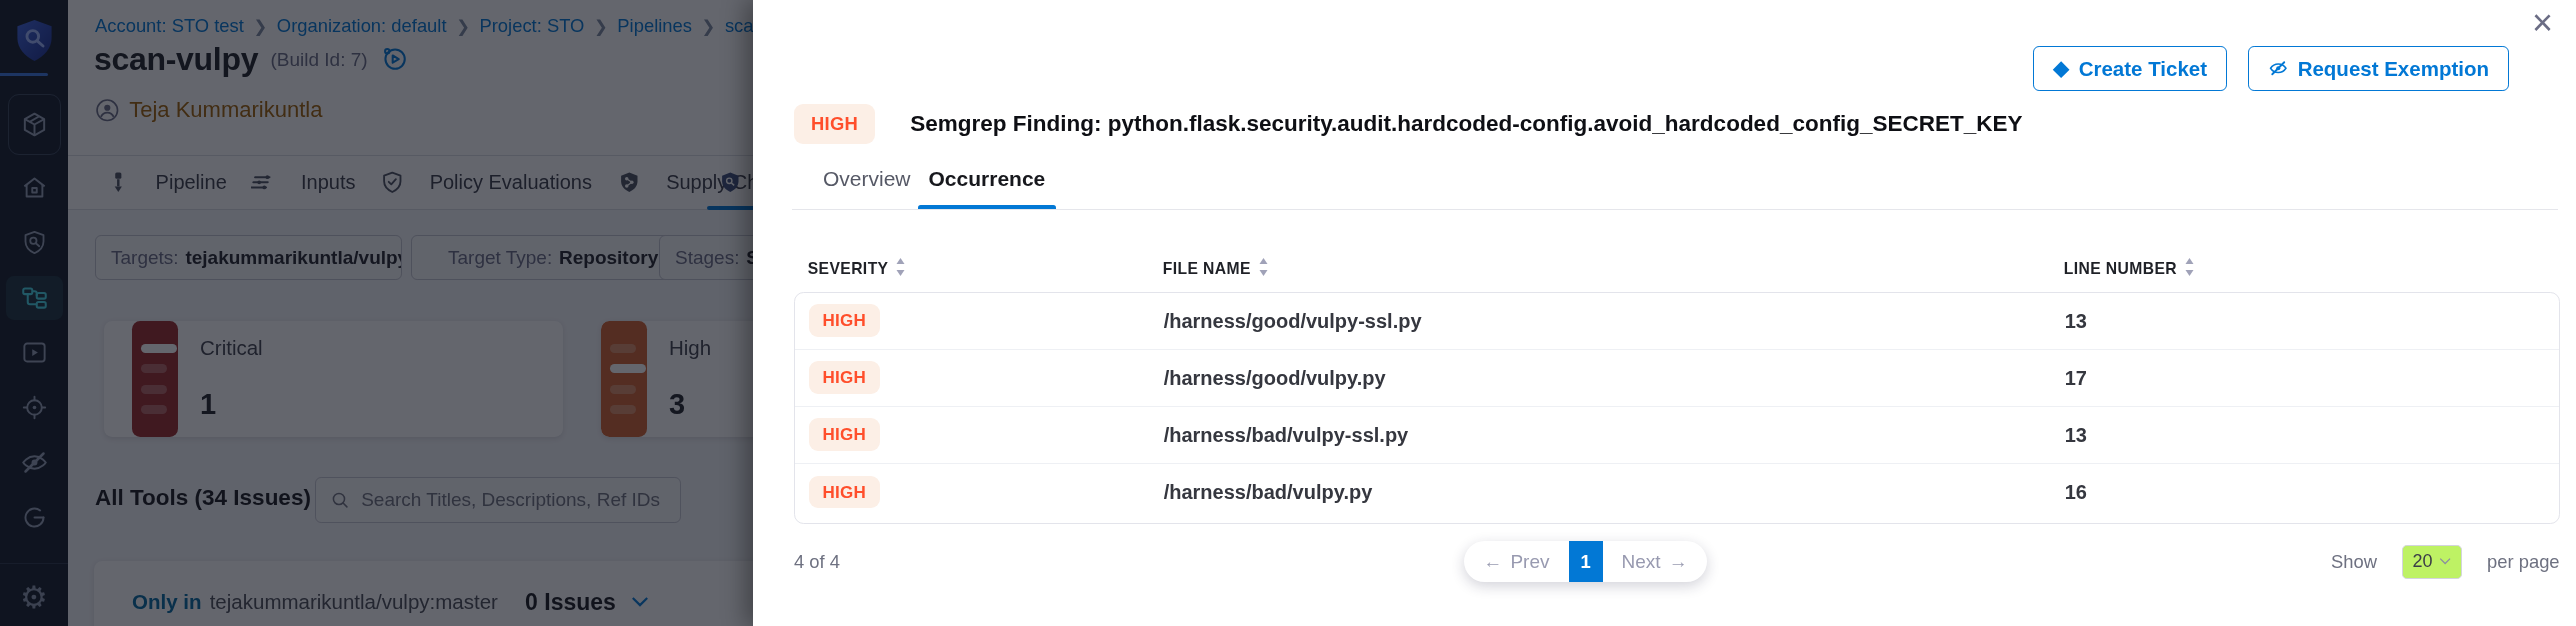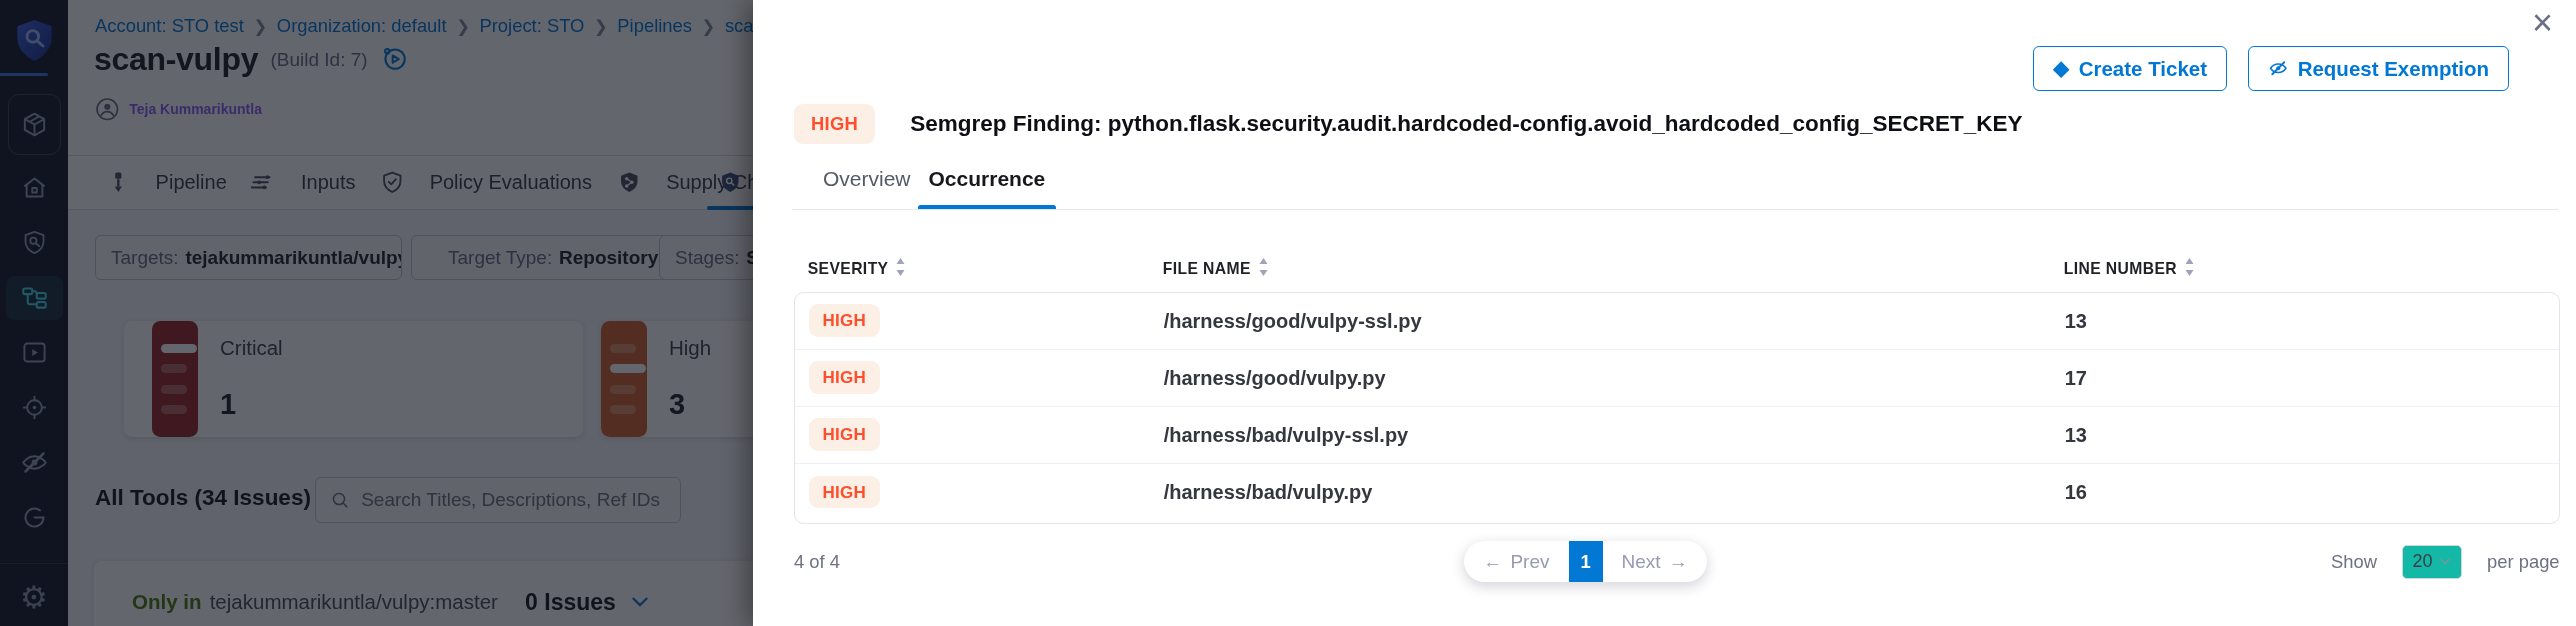--- a/index.html
+++ b/index.html
@@ -23,21 +23,21 @@
   .mc-header { position:absolute; left:0; top:0; width:100%; height:155px; background:#ffffff; }
   .breadcrumb { position:absolute; left:27px; top:15px; display:flex; align-items:center; gap:9.6px; font-size:18.4px; }
   .crumb { color:#0278d5; text-decoration:none; white-space:nowrap; }
   .crumb-sep { color:#7d8aa0; font-size:16.4px; }
   .title-row { position:absolute; left:26px; top:41px; display:flex; align-items:center; gap:12.3px; }
   .pipe-title { font-size:32px; font-weight:bold; color:#202227; letter-spacing:-0.3px; }
   .build-id { font-size:19px; color:#6b6d85; }
   .rerun svg { width:29px; height:29px; }
   .user-row { position:absolute; left:27px; top:97px; display:flex; align-items:center; gap:9.6px; }
   .user-row svg { width:24.6px; height:24.6px; }
-  .user-name { font-size:14px; color:#8b5cf6;font-weight:bold; }
+  .user-name { font-size:22px; color:#a16207; }
 
   .main-tabbar { position:absolute; left:0; top:155px; width:100%; height:55px; background:#ffffff; border-top:1.4px solid #dcdee4; border-bottom:1.4px solid #dcdee4; display:flex; align-items:center; gap:24.6px; padding-left:38px; }
   .m-tab { display:flex; align-items:center; gap:25px; font-size:20px; color:#3b3d49; white-space:nowrap; }
   .m-tab svg { width:24.6px; height:24.6px; flex:0 0 auto; }
   .m-tab.active { position:absolute; left:650px; top:0; height:100%; color:#0278d5; font-weight:bold; }
   .st-underline { position:absolute; left:639px; bottom:-1.4px; width:102px; height:4.1px; border-radius:2.7px; background:#0278d5; }
 
   .filter-chip { position:absolute; top:235px; height:45px; border:1.4px solid #c3c5cf; border-radius:6.1px; display:flex; align-items:center; gap:6.8px; padding:0 15px; font-size:19px; white-space:nowrap; overflow:hidden; background:#f7f8fa; }
   .fc-label { color:#6b6d85; }
   .fc-value { color:#24262d; font-weight:bold; }
@@ -52,21 +52,21 @@
   .sev-label { font-size:20.5px; color:#42444f; }
   .sev-count { font-size:29px; font-weight:bold; color:#23252c; }
 
   .issues-heading { position:absolute; left:27px; top:485px; font-size:22.5px; font-weight:bold; color:#191b20; }
   .search-box { position:absolute; left:247px; top:477px; width:366px; height:46px; border:1.4px solid #c6c8d2; border-radius:6.1px; display:flex; align-items:center; gap:11px; padding:0 13.7px; background:#f7f8fa; }
   .search-box svg { width:20.5px; height:20.5px; flex:0 0 auto; }
   .search-input { border:none; outline:none; background:transparent; font-size:19px; color:#3c3e49; width:100%; font-family:"Liberation Sans",sans-serif; }
   .search-input::placeholder { color:#70737f; }
 
   .bottom-card { position:absolute; left:26px; top:561px; width:751px; height:82px; background:#ffffff; border-radius:8.2px; box-shadow:0 1.4px 5.5px rgba(40,41,61,.12); display:flex; align-items:center; padding-left:38px; gap:8.2px; }
-  .only-in-strong { font-size:20.5px; font-weight:bold; color:#4d7c0f; }
+  .only-in-strong { font-size:20.5px; font-weight:bold; color:#0369a1; }
   .only-in-target { font-size:20.5px; color:#4c4e58; }
   .zero-issues { font-size:23px; font-weight:bold; color:#191b20; margin-left:19px; }
   .bi-chev svg { width:18px; height:11px; margin-left:6.8px; }
 
   
   .backdrop { position:absolute; left:0; top:0; width:753px; height:627px; background:rgba(12,16,26,0.64); z-index:5; }
 
   
   .drawer { position:absolute; left:753px; top:0; width:1823px; height:627px; background:#ffffff; z-index:10; box-shadow:-8.2px 0 23px rgba(0,0,0,.35); }
   .drawer-close { position:absolute; top:1.4px; right:23px; font-size:36px; color:#6b6d85; line-height:1.2; background:none; border:none; cursor:pointer; font-family:"Liberation Sans",sans-serif; }
@@ -94,21 +94,21 @@
   .trow:last-child { border-bottom:none; }
   .trow .hbadge { font-size:17px; padding:6.8px 13.7px; }
   .cell-file, .cell-line { font-size:20px; color:#35373f;font-weight:bold; }
 
   .pagination { position:absolute; top:537px; left:41px; right:16.4px; height:49px; display:flex; align-items:center; justify-content:space-between; }
   .pg-summary { font-size:18.4px; color:#6e7181; }
   .pg-pill { display:flex; align-items:stretch; height:41px; background:#fff; border-radius:20.5px; box-shadow:0 4.1px 13.7px rgba(31,31,65,.2); overflow:hidden; }
   .pg-nav { display:flex; align-items:center; gap:8.2px; padding:0 19px; font-size:19px; color:#989ab0; background:none; border:none; cursor:pointer; font-family:"Liberation Sans",sans-serif; }
   .pg-page { width:34px; display:flex; align-items:center; justify-content:center; background:#0278d5; color:#fff; font-size:18.4px; font-weight:bold; }
   .pg-size { display:flex; align-items:center; gap:25px; font-size:18.4px; color:#6e7181; }
-  .pg-select { width:60px; height:34px; border:1.4px solid #d3d4dd; border-radius:4.8px; display:flex; align-items:center; justify-content:center; gap:6.8px; font-size:18px; color:#3b3d47; cursor:pointer; background:#14b8a6; }
+  .pg-select { width:60px; height:34px; border:1.4px solid #d3d4dd; border-radius:4.8px; display:flex; align-items:center; justify-content:center; gap:6.8px; font-size:18px; color:#3b3d47; cursor:pointer; background:#bef264; }
   .pg-select svg { width:12.3px; height:8.2px; }
 </style>
 </head>
 <body>
 
 <div class="stage">
 
   <aside class="sidebar">
     <svg class="sb-logo" viewBox="0 0 24 26">
       <defs>
@@ -287,21 +287,21 @@
         <svg viewBox="0 0 20 12" fill="none" stroke="#6b6d85" stroke-width="2">
             <path d="M2 2l8 8 8-8"></path>
           </svg>
       </span>
     </div>
     <div class="filter-chip" style="left:591px; width:191px;">
       <span class="fc-label">Stages:</span>
       <span class="fc-value">Security</span>
     </div>
 
-    <div class="sev-card" style="left:56px;padding-left:28px;">
+    <div class="sev-card" style="left:36px;padding-left:28px;">
       <div class="sev-bar" style="background:#9c2a2a;">
         <div class="mini lit"></div>
           <div class="mini"></div>
           <div class="mini"></div>
           <div class="mini"></div>
       </div>
       <div class="sev-body">
         <span class="sev-label">Critical</span>
         <span class="sev-count">1</span>
       </div>

